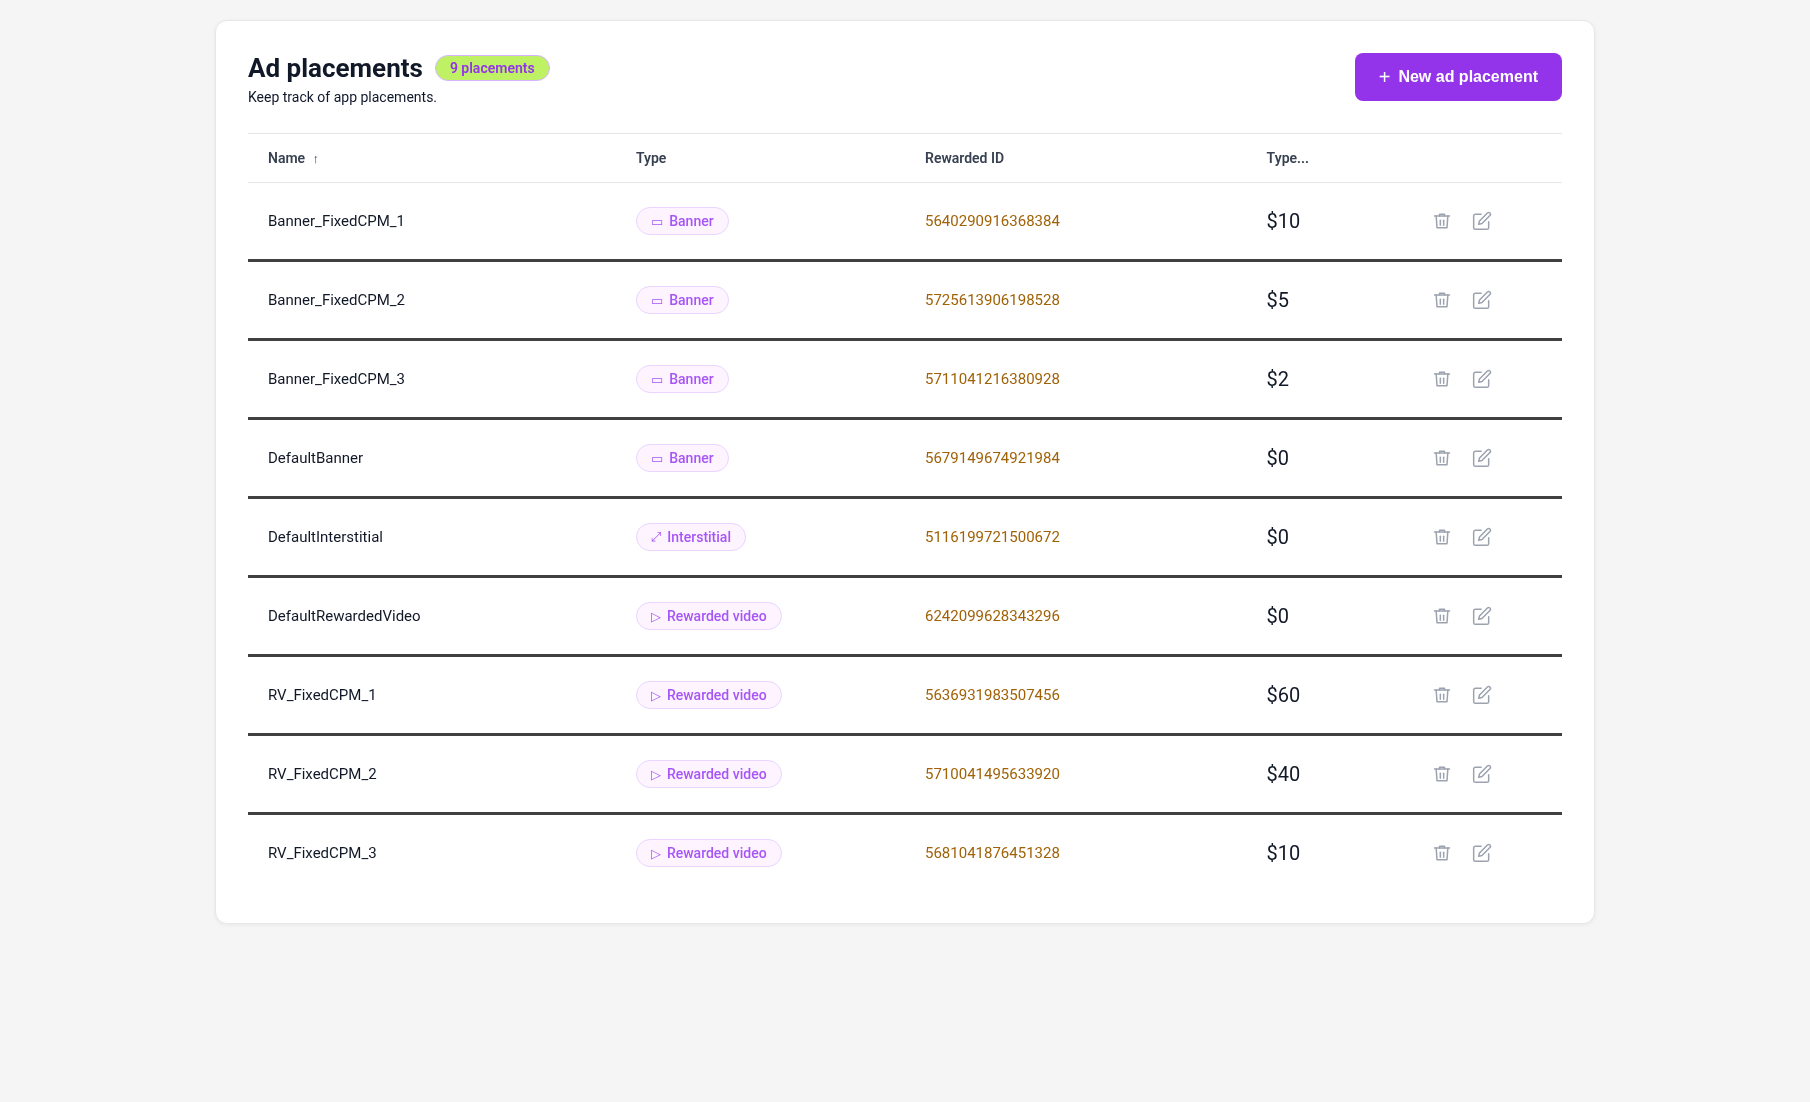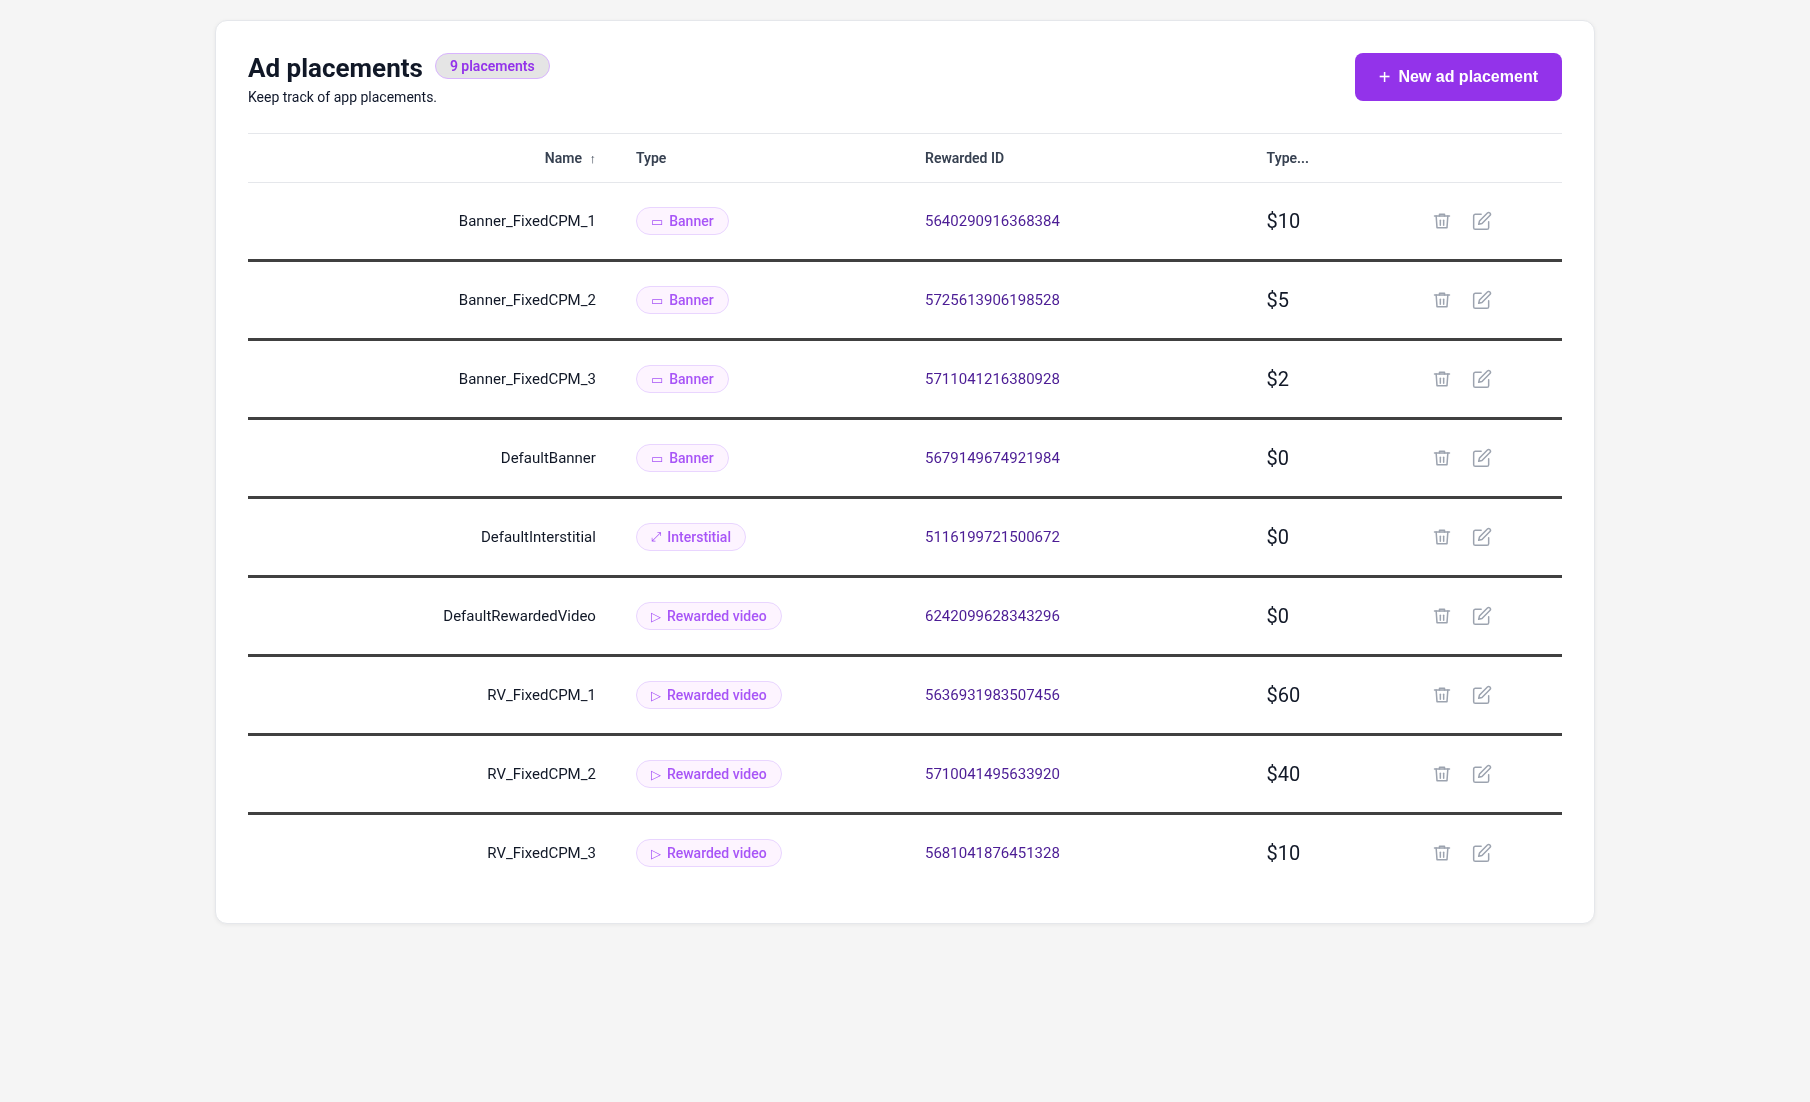--- a/index.html
+++ b/index.html
@@ -34,33 +34,33 @@
       margin-bottom: 28px;
     }
 
     .header-left {
       display: flex;
       flex-direction: column;
     }
 
     .header-top {
       display: flex;
-      align-items: flex-start;
+      align-items: center;
       gap: 12px;
       margin-bottom: 6px;
     }
 
     .page-title {
       font-size: 26px;
       font-weight: 700;
       color: #111827;
     }
 
     .placement-badge {
-      background: #e5e5e5;
+      background: #bef264;
       color: #9333ea;
       border: 1.5px solid #d8b4fe;
       border-radius: 999px;
       padding: 4px 14px;
       font-size: 14px;
       font-weight: 600;
     }
 
     .page-subtitle {
       font-size: 14px;
@@ -155,21 +155,21 @@
       background: #fdf4ff;
       color: #a855f7;
       border: 1.5px solid #e9d5ff;
     }
 
     .badge-icon {
       font-size: 13px;
     }
 
     .placement-id {
-      color: #4c1d95;
+      color: #a16207;
       font-size: 15px;
     }
 
     .floor-price {
       color: #111827;
       font-size: 20px;
     }
 
     .action-btn {
       background: none;
@@ -183,21 +183,21 @@
       align-items: center;
       justify-content: center;
     }
 
     .actions-cell {
       display: flex;
       align-items: center;
       gap: 4px;
     }
 
-    .col-name { width: 28%; text-align: right; }
+    .col-name { width: 28%; }
     .col-type { width: 22%; }
     .col-id { width: 26%; }
     .col-floor { width: 12%; }
     .col-actions { width: 12%; }
   </style>
 </head>
 <body>
 
 <div class="container">
 

